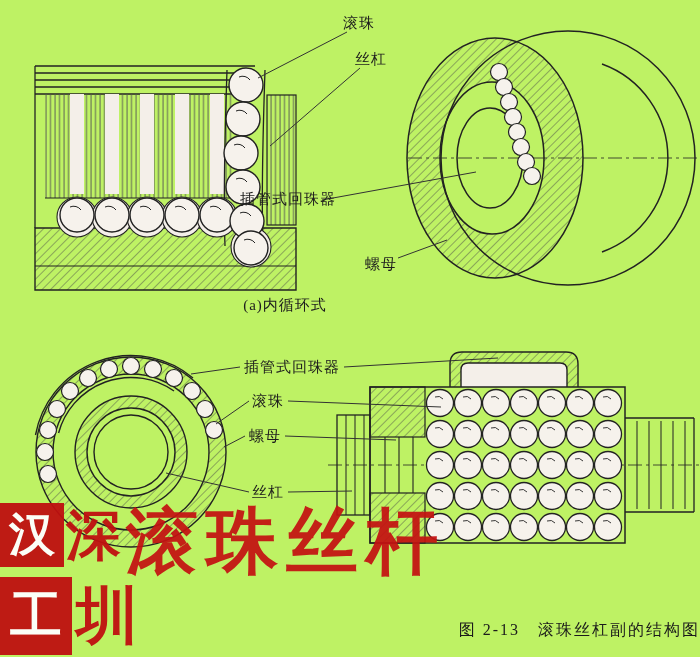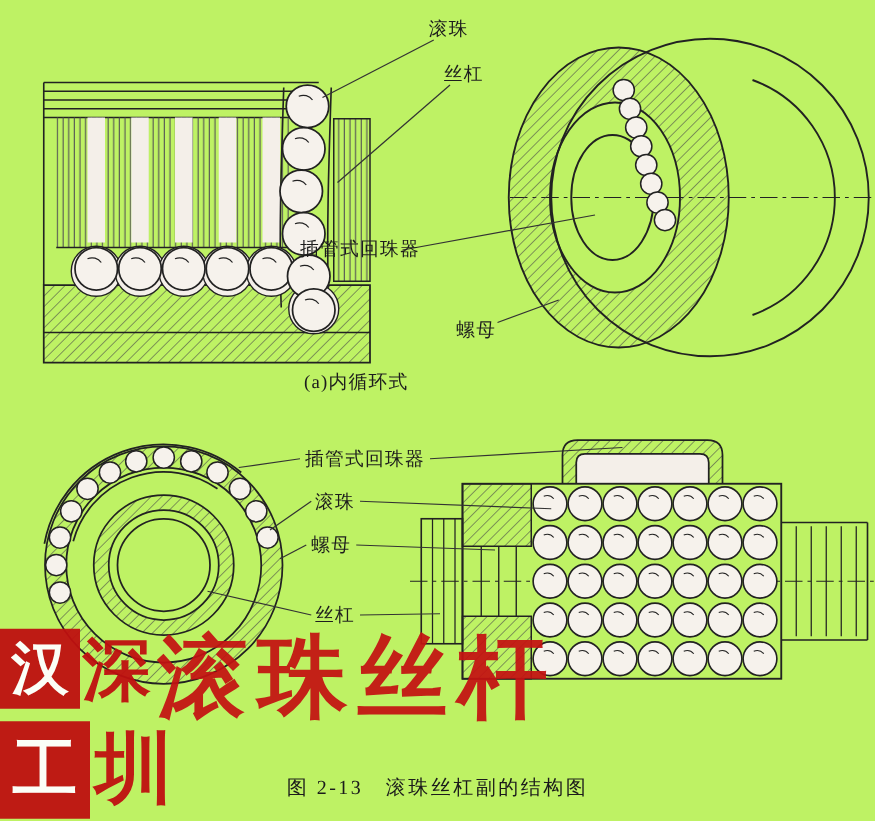--- a/index.html
+++ b/index.html
@@ -18,21 +18,21 @@
     letter-spacing:1px;white-space:nowrap;
     font-family:"Liberation Serif", serif;
   }
   .subcap{
     position:absolute;z-index:2;
     font-size:15px;color:#1d1d1d;letter-spacing:1px;
     text-align:center;white-space:nowrap;
   }
   .figcap{
     position:absolute;z-index:2;left:0;top:620px;width:700px;
-    text-align:center;font-size:16px;color:#1b1b1b;letter-spacing:2px;
+    text-align:right;font-size:16px;color:#1b1b1b;letter-spacing:2px;
   }
   
   .wm-square{
     position:absolute;z-index:3;
     background:#bf1010;color:#ffffff;
     display:flex;align-items:center;justify-content:center;
     font-weight:bold;opacity:0.95;
     font-family:"Liberation Serif", serif;
   }
   .wm-char{

